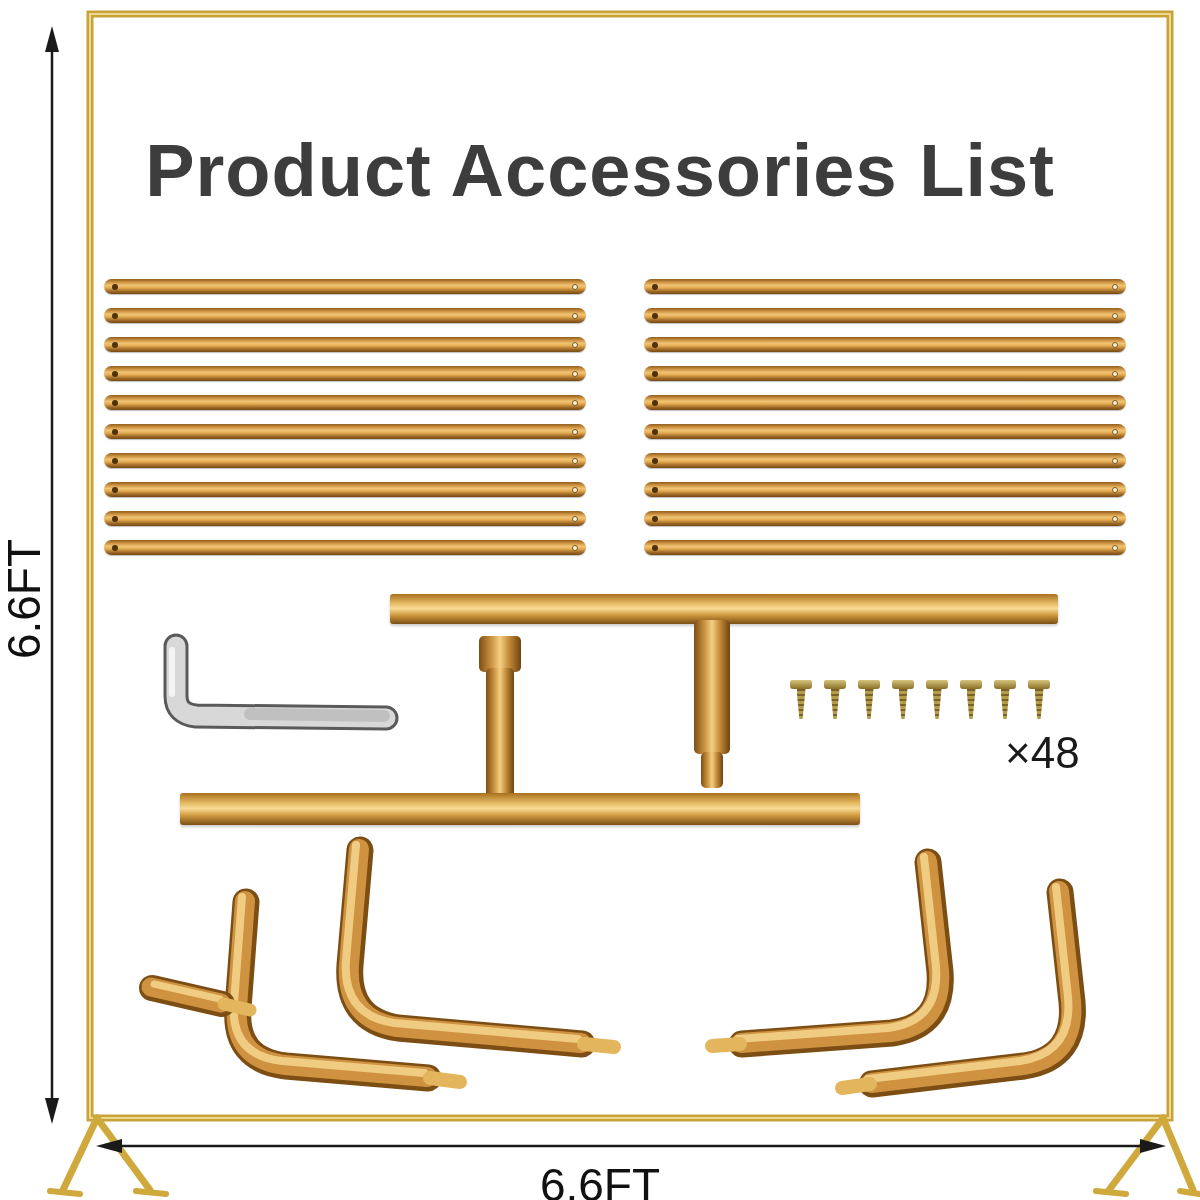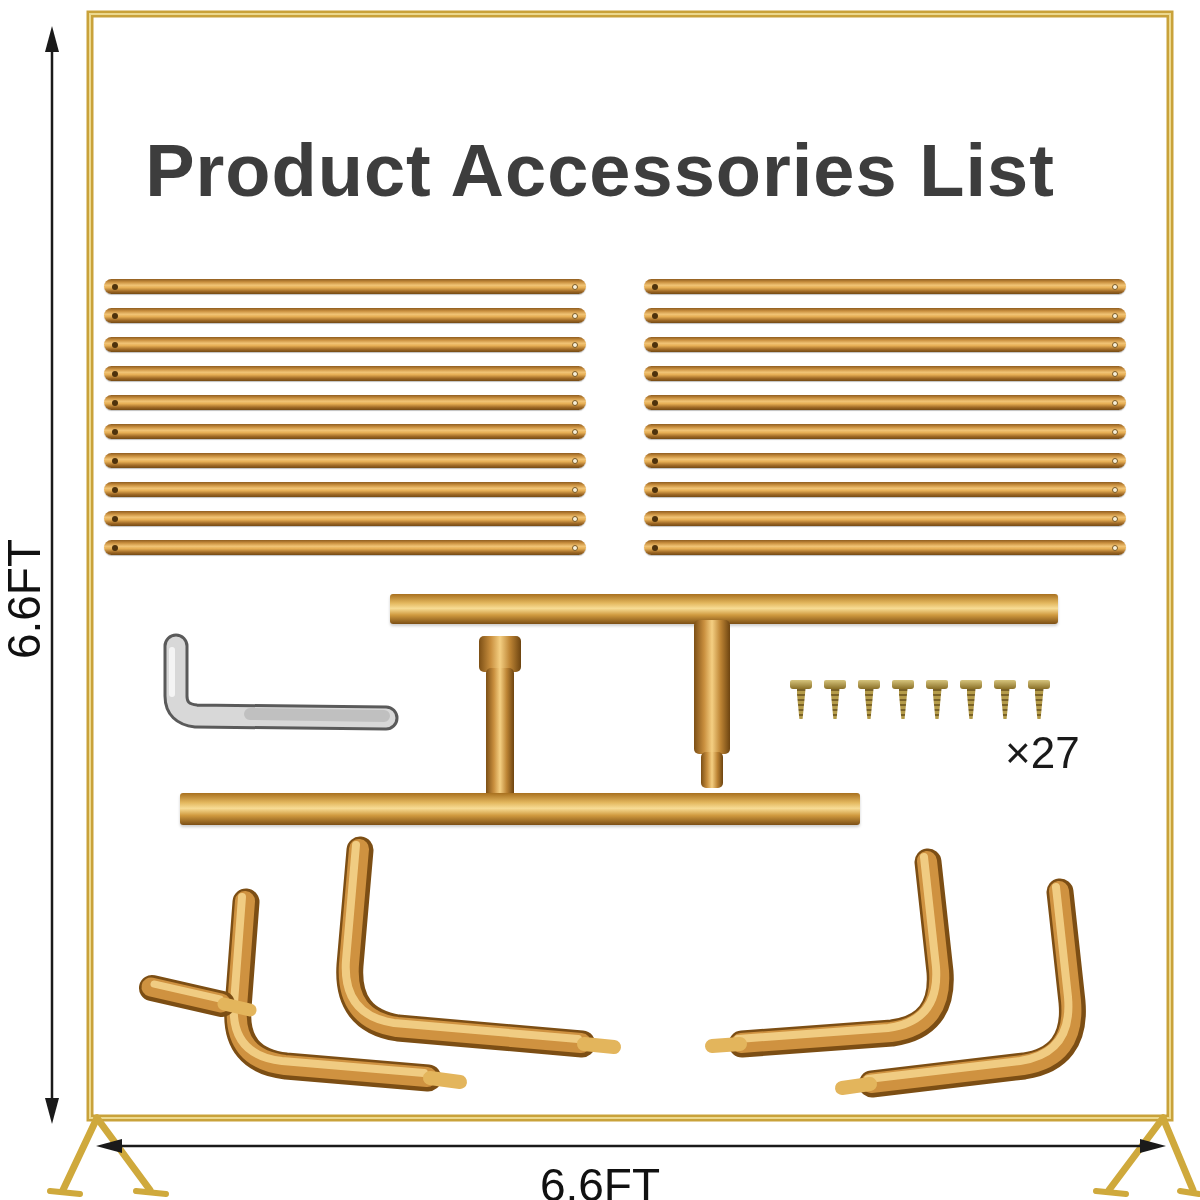--- a/index.html
+++ b/index.html
@@ -260,18 +260,18 @@
       </div>
       <div class="screw">
         <div class="screw-head"></div>
         <div class="screw-shaft"></div>
       </div>
       <div class="screw">
         <div class="screw-head"></div>
         <div class="screw-shaft"></div>
       </div>
     </div>
-  <div class="times-label" style="left:1005px; top:728px;">×27</div>
+  <div class="times-label" style="left:1005px; top:728px;">×48</div>
 
   <div class="dim-label vert">6.6FT</div>
   <div class="dim-label horiz">6.6FT</div>
 
 </div>
 
 </body></html>

